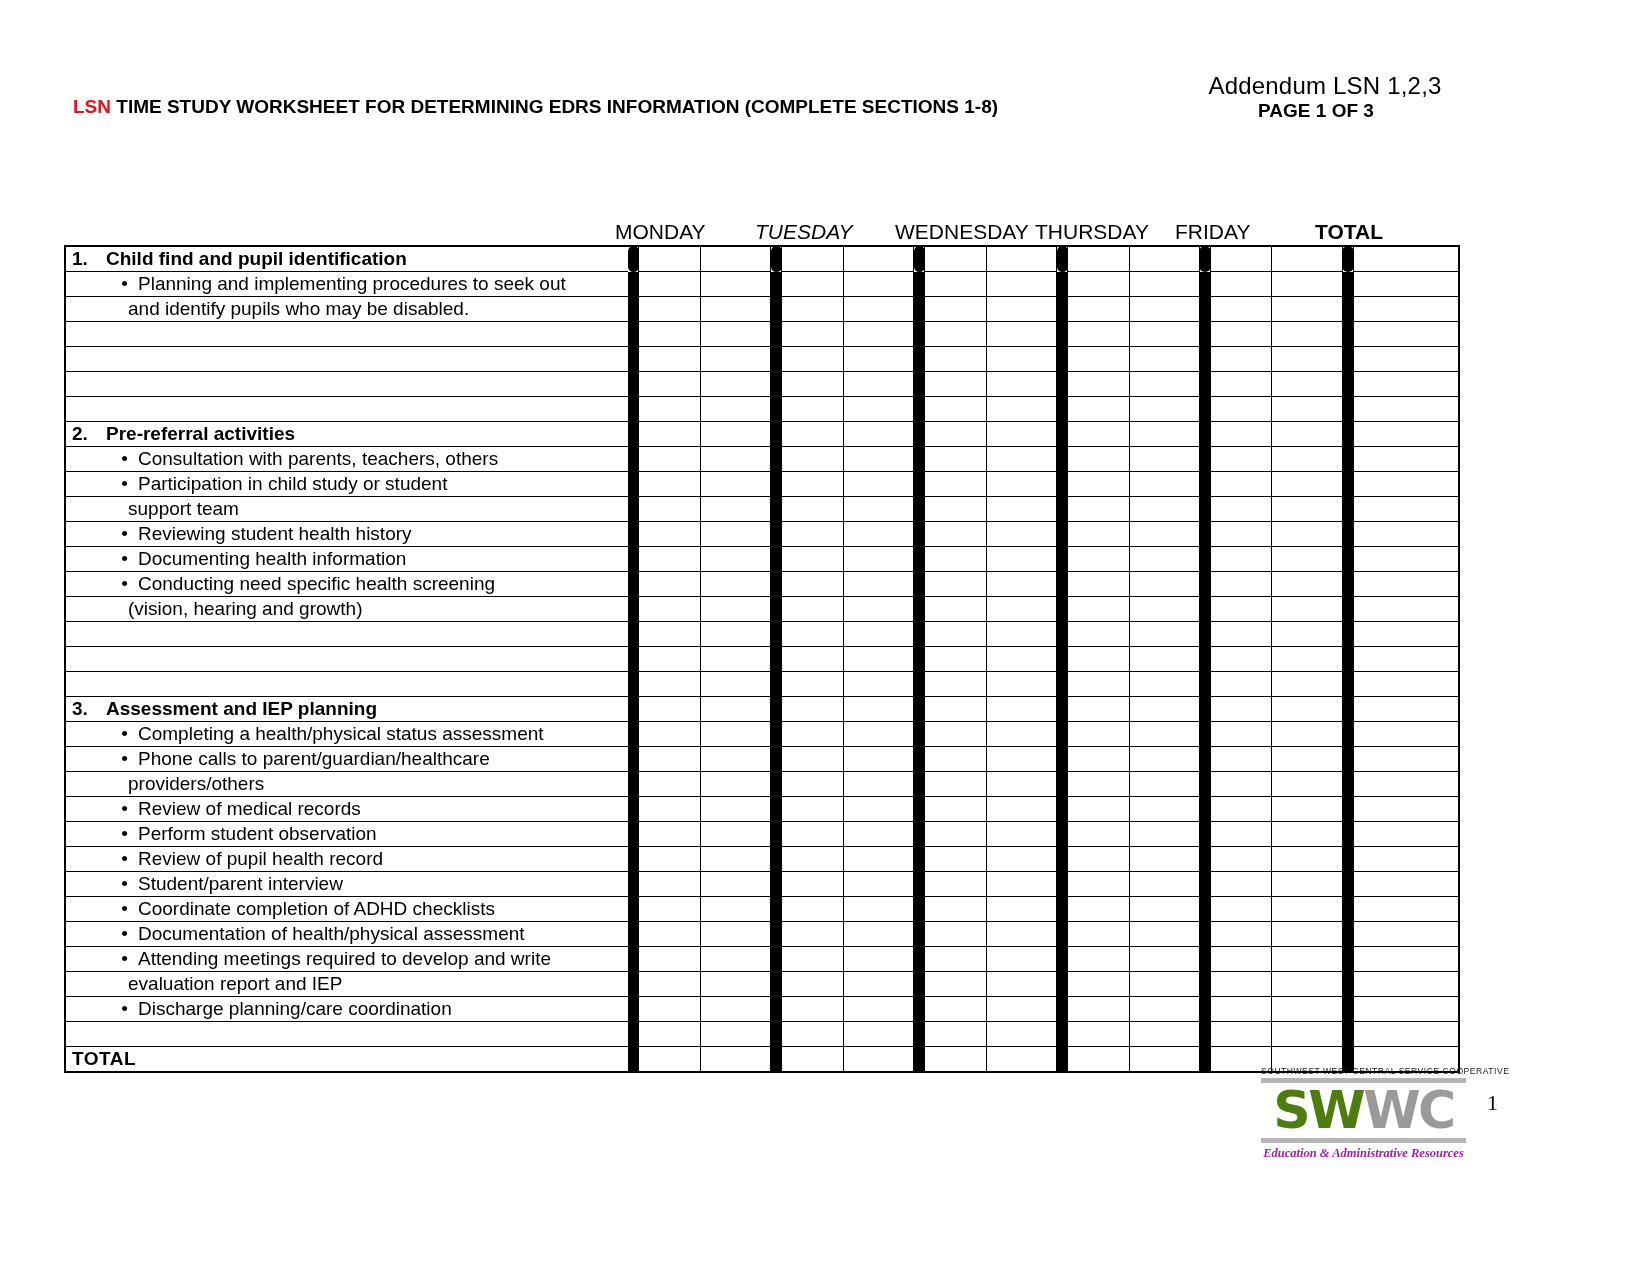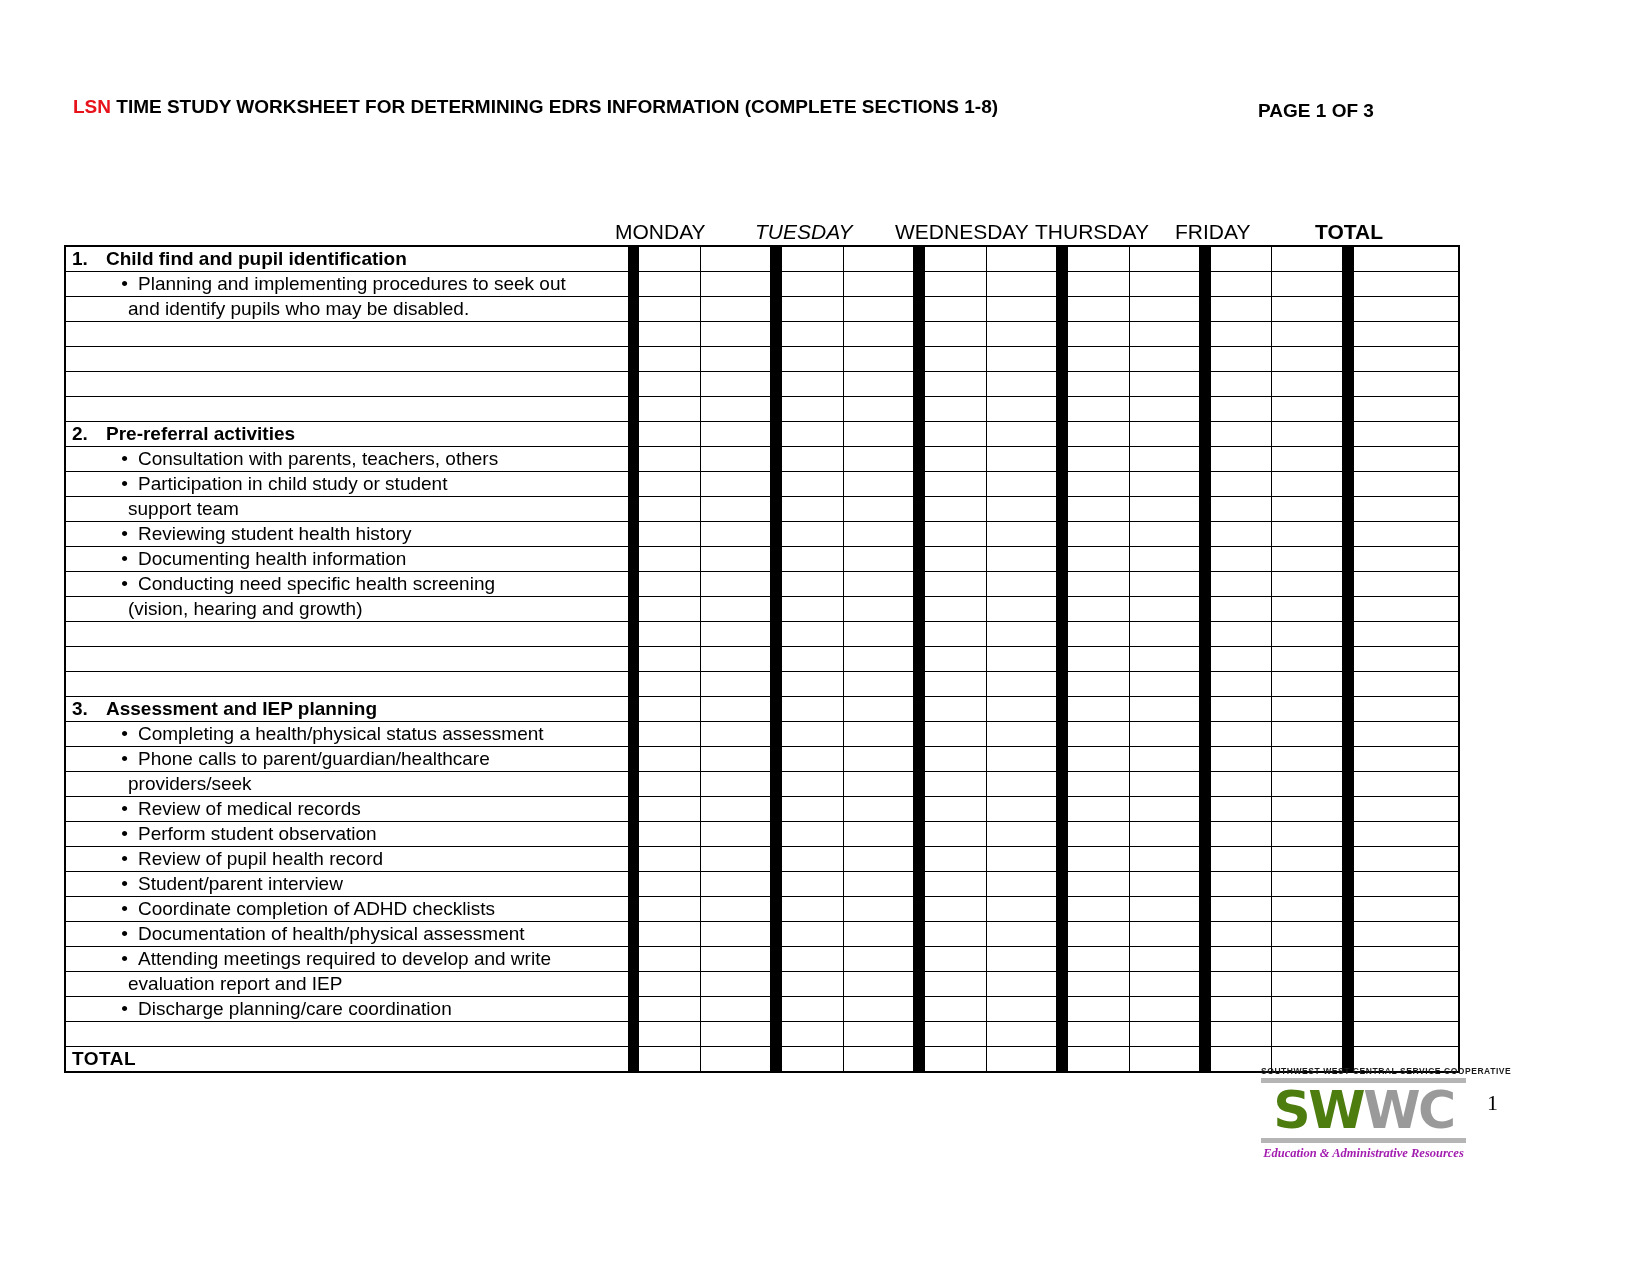--- a/index.html
+++ b/index.html
@@ -137,35 +137,35 @@
     background: #000;
     border-left: none;
     border-right: none;
     border-top: none;
     border-bottom: none;
   }
   
   td.cell { background: #fff; }
   td.cell.l { border-right: 1.5px solid #000; }
 
-  .grid .outer-top td { border-top: 2.5px solid #000; }
+  .grid .outer-top td { border-top: 2.5px solid #000; border-radius: 7px; }
   .grid .outer-bot td { border-bottom: 2.5px solid #000; }
   td.endcap { border-right: 2.5px solid #000; }
 
   
   .logo {
     position: absolute;
     left: 1261px;
     top: 1066px;
     width: 205px;
     text-align: center;
   }
   .logo-top {
     font-size: 8.5px;
-    font-weight: bold;
+    font-weight: normal;
     letter-spacing: 0.55px;
     color: #1a1a1a;
     white-space: nowrap;
     margin-bottom: 2px;
   }
   .logo-bar {
     height: 5px;
     background: #b5b5b5;
     margin: 1px 0;
   }
@@ -194,20 +194,21 @@
     top: 1090px;
     font-family: "Liberation Serif", serif;
     font-size: 22px;
   }
 </style>
 </head>
 <body>
 
 <div class="page">
 
+  <div class="addendum">Addendum LSN 1,2,3</div>
   <div class="page-of">PAGE 1 OF 3</div>
 
   <div class="title-row">
     <span class="title-lsn">LSN</span><span> TIME STUDY WORKSHEET FOR DETERMINING EDRS INFORMATION (COMPLETE SECTIONS 1-8)</span>
   </div>
 
 
 
   <div id="dayheads">
       <div class="dayhead" style="left: 615px; width: 140px;">MONDAY</div>
@@ -654,21 +655,21 @@
           <td class="sep"></td>
           <td class="cell l">&nbsp;</td>
           <td class="cell">&nbsp;</td>
           <td class="sep"></td>
           <td class="cell l">&nbsp;</td>
           <td class="cell">&nbsp;</td>
           <td class="sep"></td>
           <td class="cell endcap">&nbsp;</td>
         </tr>
         <tr>
-          <td class="lbl"><span class="cont"></span><span>providers/seek</span></td>
+          <td class="lbl"><span class="cont"></span><span>providers/others</span></td>
           <td class="sep"></td>
           <td class="cell l">&nbsp;</td>
           <td class="cell">&nbsp;</td>
           <td class="sep"></td>
           <td class="cell l">&nbsp;</td>
           <td class="cell">&nbsp;</td>
           <td class="sep"></td>
           <td class="cell l">&nbsp;</td>
           <td class="cell">&nbsp;</td>
           <td class="sep"></td>

